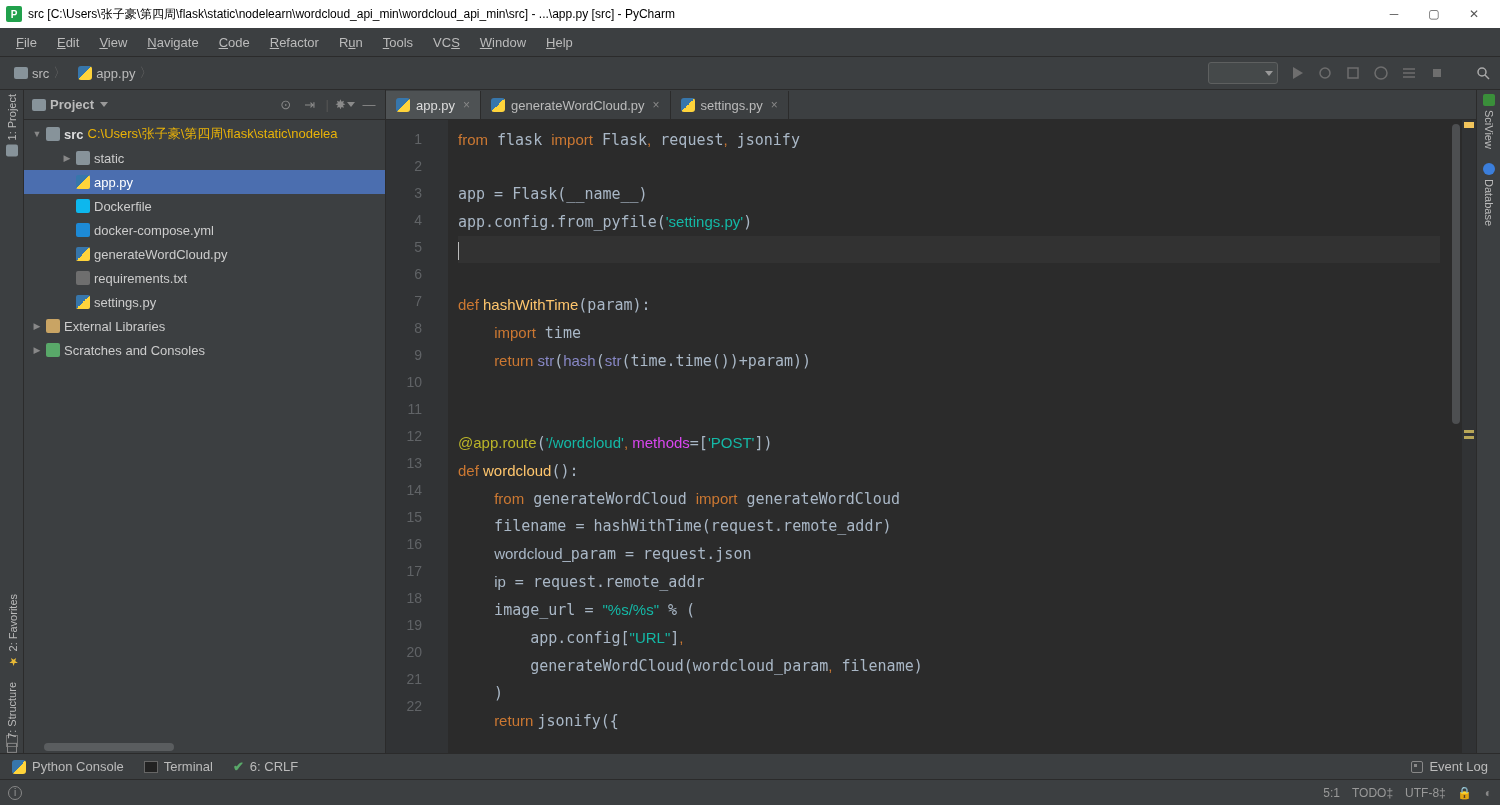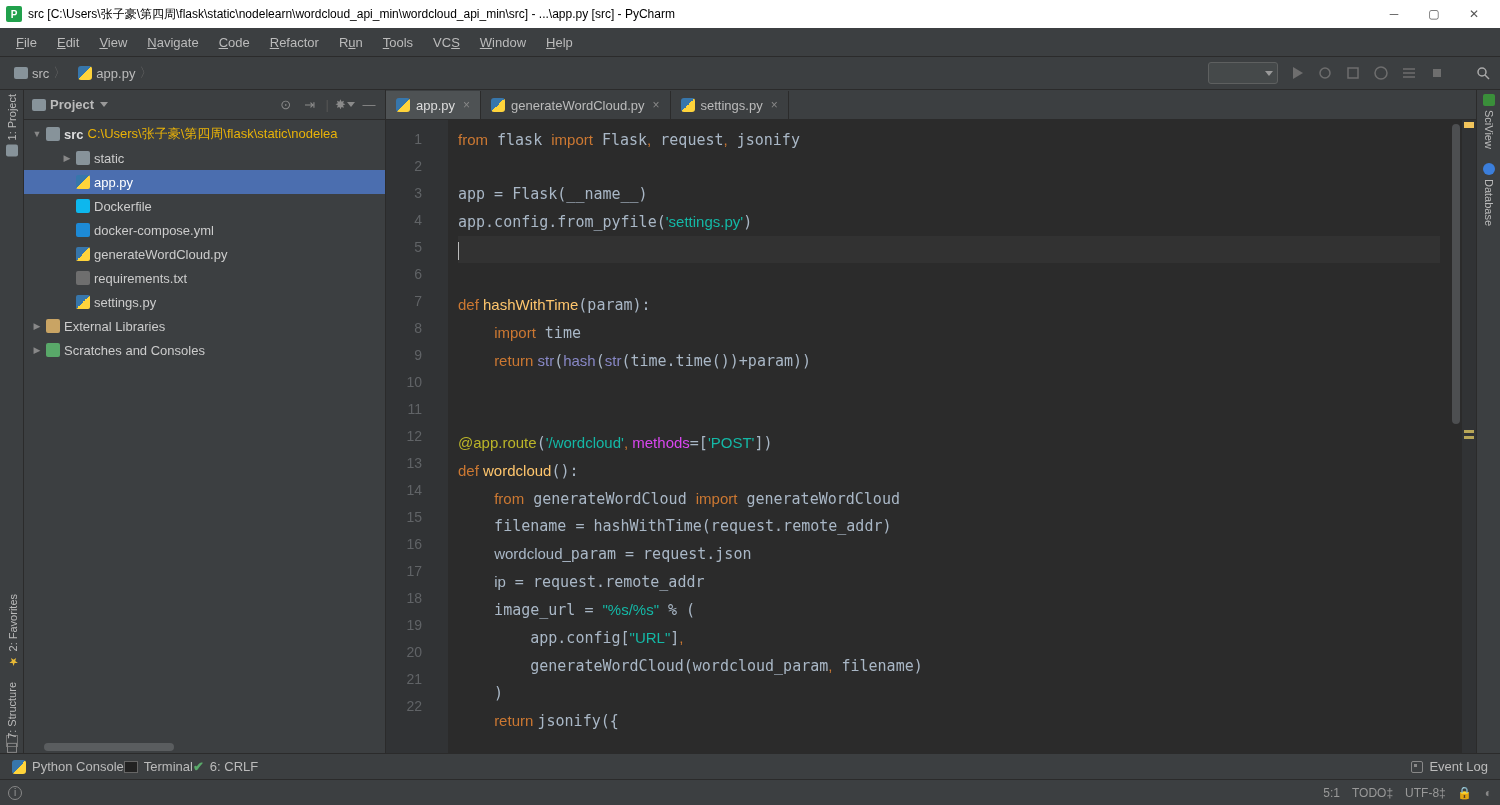--- a/index.html
+++ b/index.html
@@ -60,21 +60,21 @@
 .k-deco { color:#bbb529; }
 .k-gray { color:#d946ef; }
 .k-func { color:#ffc66d; }
 .k-under { text-decoration-color:#555; }
 .cursor-line { background:#323232; display:inline-block; min-width:100%; }
 .caret { display:inline-block; width:1px; height:18px; background:#bbb; vertical-align:middle; }
 .marker-strip { width:14px; background:#313335; position:relative; }
 .marker { position:absolute; right:2px; width:10px; height:6px; }
 .scroll-v { width:12px; background:#2b2b2b; position:relative; }
 .scroll-thumb-v { position:absolute; top:4px; left:2px; width:8px; height:300px; background:#4d4f51; border-radius:4px; }
-.bottom-tools { height:26px; background:#3c3f41; border-top:1px solid #2b2b2b; display:flex; align-items:center; padding:0 12px; }
+.bottom-tools { height:26px; background:#3c3f41; border-top:1px solid #2b2b2b; display:flex; align-items:center; padding:0 12px; gap:20px; }
 .btool { display:flex; align-items:center; gap:6px; color:#bbb; cursor:pointer; }
 .btool-spacer { flex:1; }
 .statusbar { height:26px; background:#3c3f41; border-top:1px solid #2b2b2b; display:flex; align-items:center; padding:0 8px; gap:12px; color:#999; font-size:12px; }
 .status-left { display:flex; align-items:center; gap:6px; flex:1; overflow:hidden; white-space:nowrap; }
 .status-info-icon { width:14px; height:14px; border-radius:50%; border:1px solid #888; display:flex; align-items:center; justify-content:center; font-size:10px; }
 </style>
 </head>
 <body>
 
 <div class="titlebar">

